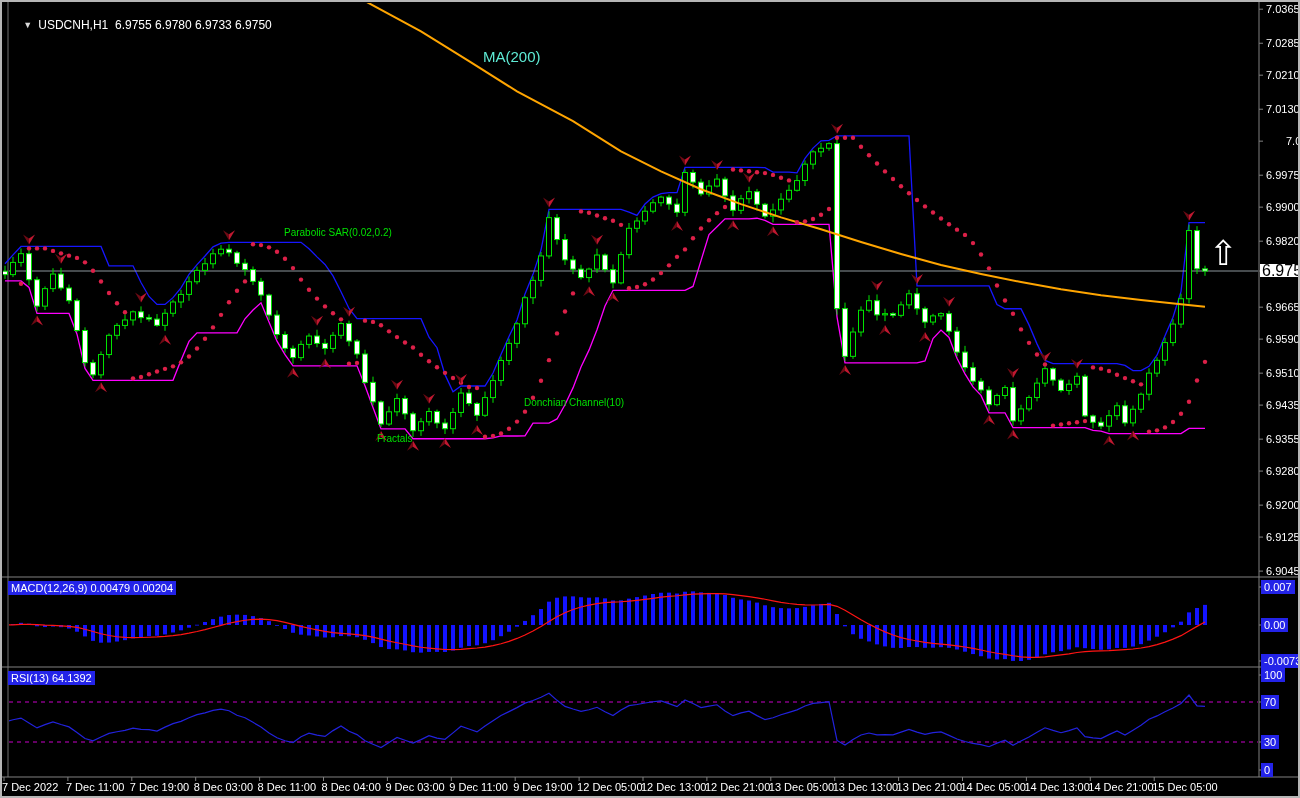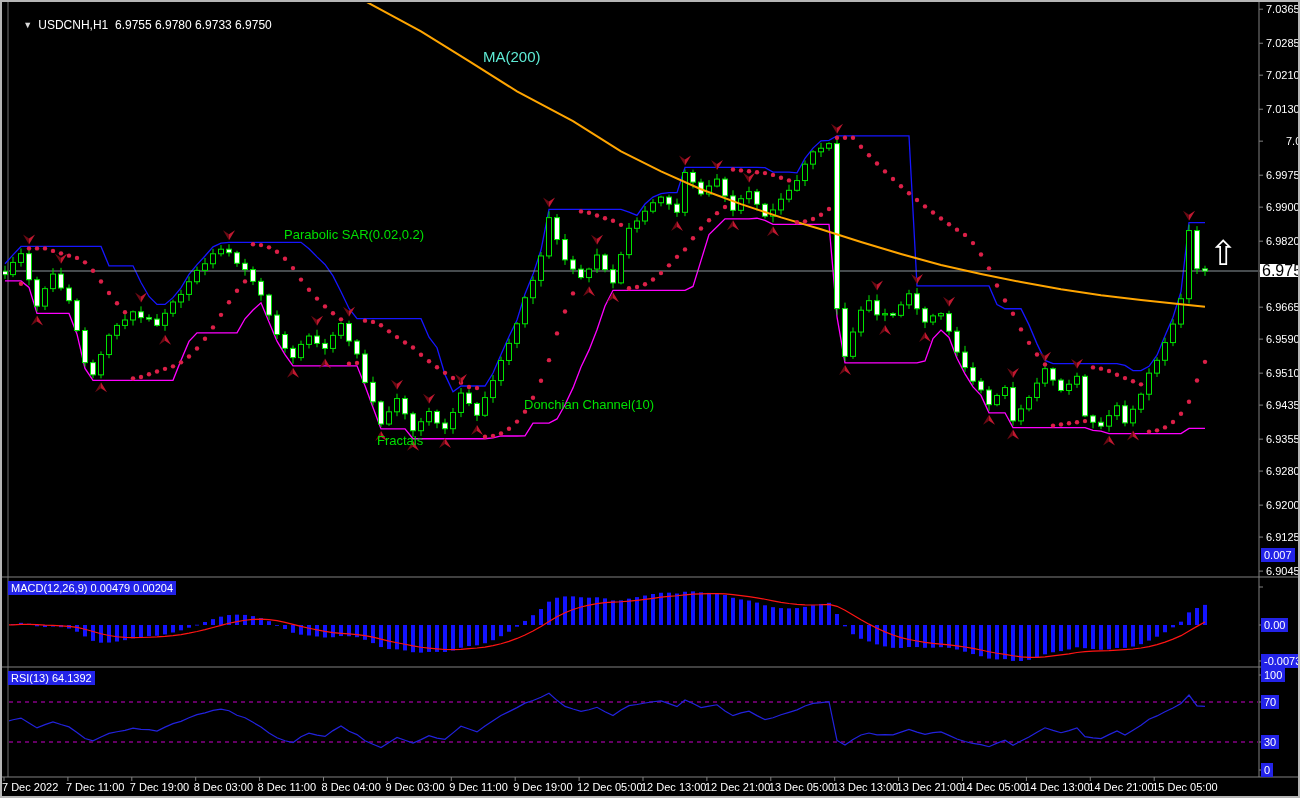--- a/index.html
+++ b/index.html
@@ -3,21 +3,21 @@
 <meta charset="utf-8">
 <style>
   html,body{margin:0;padding:0;background:#000;}
   #stage{position:relative;width:1300px;height:798px;background:#000;overflow:hidden;
          font-family:"Liberation Sans","DejaVu Sans",sans-serif;-webkit-font-smoothing:none;}
   #frame{position:absolute;inset:0;border:2px solid #b6b6b6;pointer-events:none;z-index:50;}
   #chart-svg{position:absolute;left:0;top:0;z-index:1;}
   .lbl{position:absolute;white-space:pre;z-index:10;}
   .title{left:10px;top:4px;color:#fff;font-size:12px;}
   .title .tri{display:inline-block;color:#d8d8d8;font-size:9px;margin-right:6px;transform:translateY(-1px);}
-  .ind-green{color:#00e000;font-size:13px;}
+  .ind-green{color:#00e000;font-size:10px;}
   .ind-orange{color:#5eead4;font-size:15px;}
   .time-lbl{position:absolute;top:781px;color:#fff;font-size:11px;white-space:pre;z-index:10;}
   .price-tick{position:absolute;left:1266px;color:#fff;font-size:11px;z-index:10;}
   .cur-price{position:absolute;left:1260px;width:37px;height:13px;background:#fff;color:#000;
              font-size:16px;padding-left:2px;z-index:11;line-height:13px;}
   .blue-tag{position:absolute;background:#2323e8;color:#fff;font-size:11px;padding:0 3px;z-index:11;line-height:14px;}
   .scale-tag{left:1261px;}
   .big-arrow{position:absolute;left:1209px;top:236px;color:#ffffff;font-size:34px;z-index:12;line-height:34px;}
 </style>
 </head>
@@ -846,21 +846,21 @@
       <span class="time-lbl" style="left: 704.9px;">12 Dec 21:00</span>
       <span class="time-lbl" style="left: 768.8px;">13 Dec 05:00</span>
       <span class="time-lbl" style="left: 832.7px;">13 Dec 13:00</span>
       <span class="time-lbl" style="left: 896.6px;">13 Dec 21:00</span>
       <span class="time-lbl" style="left: 960.5px;">14 Dec 05:00</span>
       <span class="time-lbl" style="left: 1024.4px;">14 Dec 13:00</span>
       <span class="time-lbl" style="left: 1088.3px;">14 Dec 21:00</span>
       <span class="time-lbl" style="left: 1152.2px;">15 Dec 05:00</span>
     </div>
   <div id="macd-scale">
-      <span class="blue-tag scale-tag" style="top: 548px;">0.007</span>
+      <span class="blue-tag scale-tag" style="top: 580px;">0.007</span>
       <span class="blue-tag scale-tag" style="top: 618px;">0.00</span>
       <span class="blue-tag scale-tag" style="top: 654px;">-0.00733</span>
     </div>
   <div id="rsi-scale">
       <span class="blue-tag scale-tag" style="top: 668px;">100</span>
       <span class="blue-tag scale-tag" style="top: 695px;">70</span>
       <span class="blue-tag scale-tag" style="top: 735px;">30</span>
       <span class="blue-tag scale-tag" style="top: 763px;">0</span>
     </div>
 

